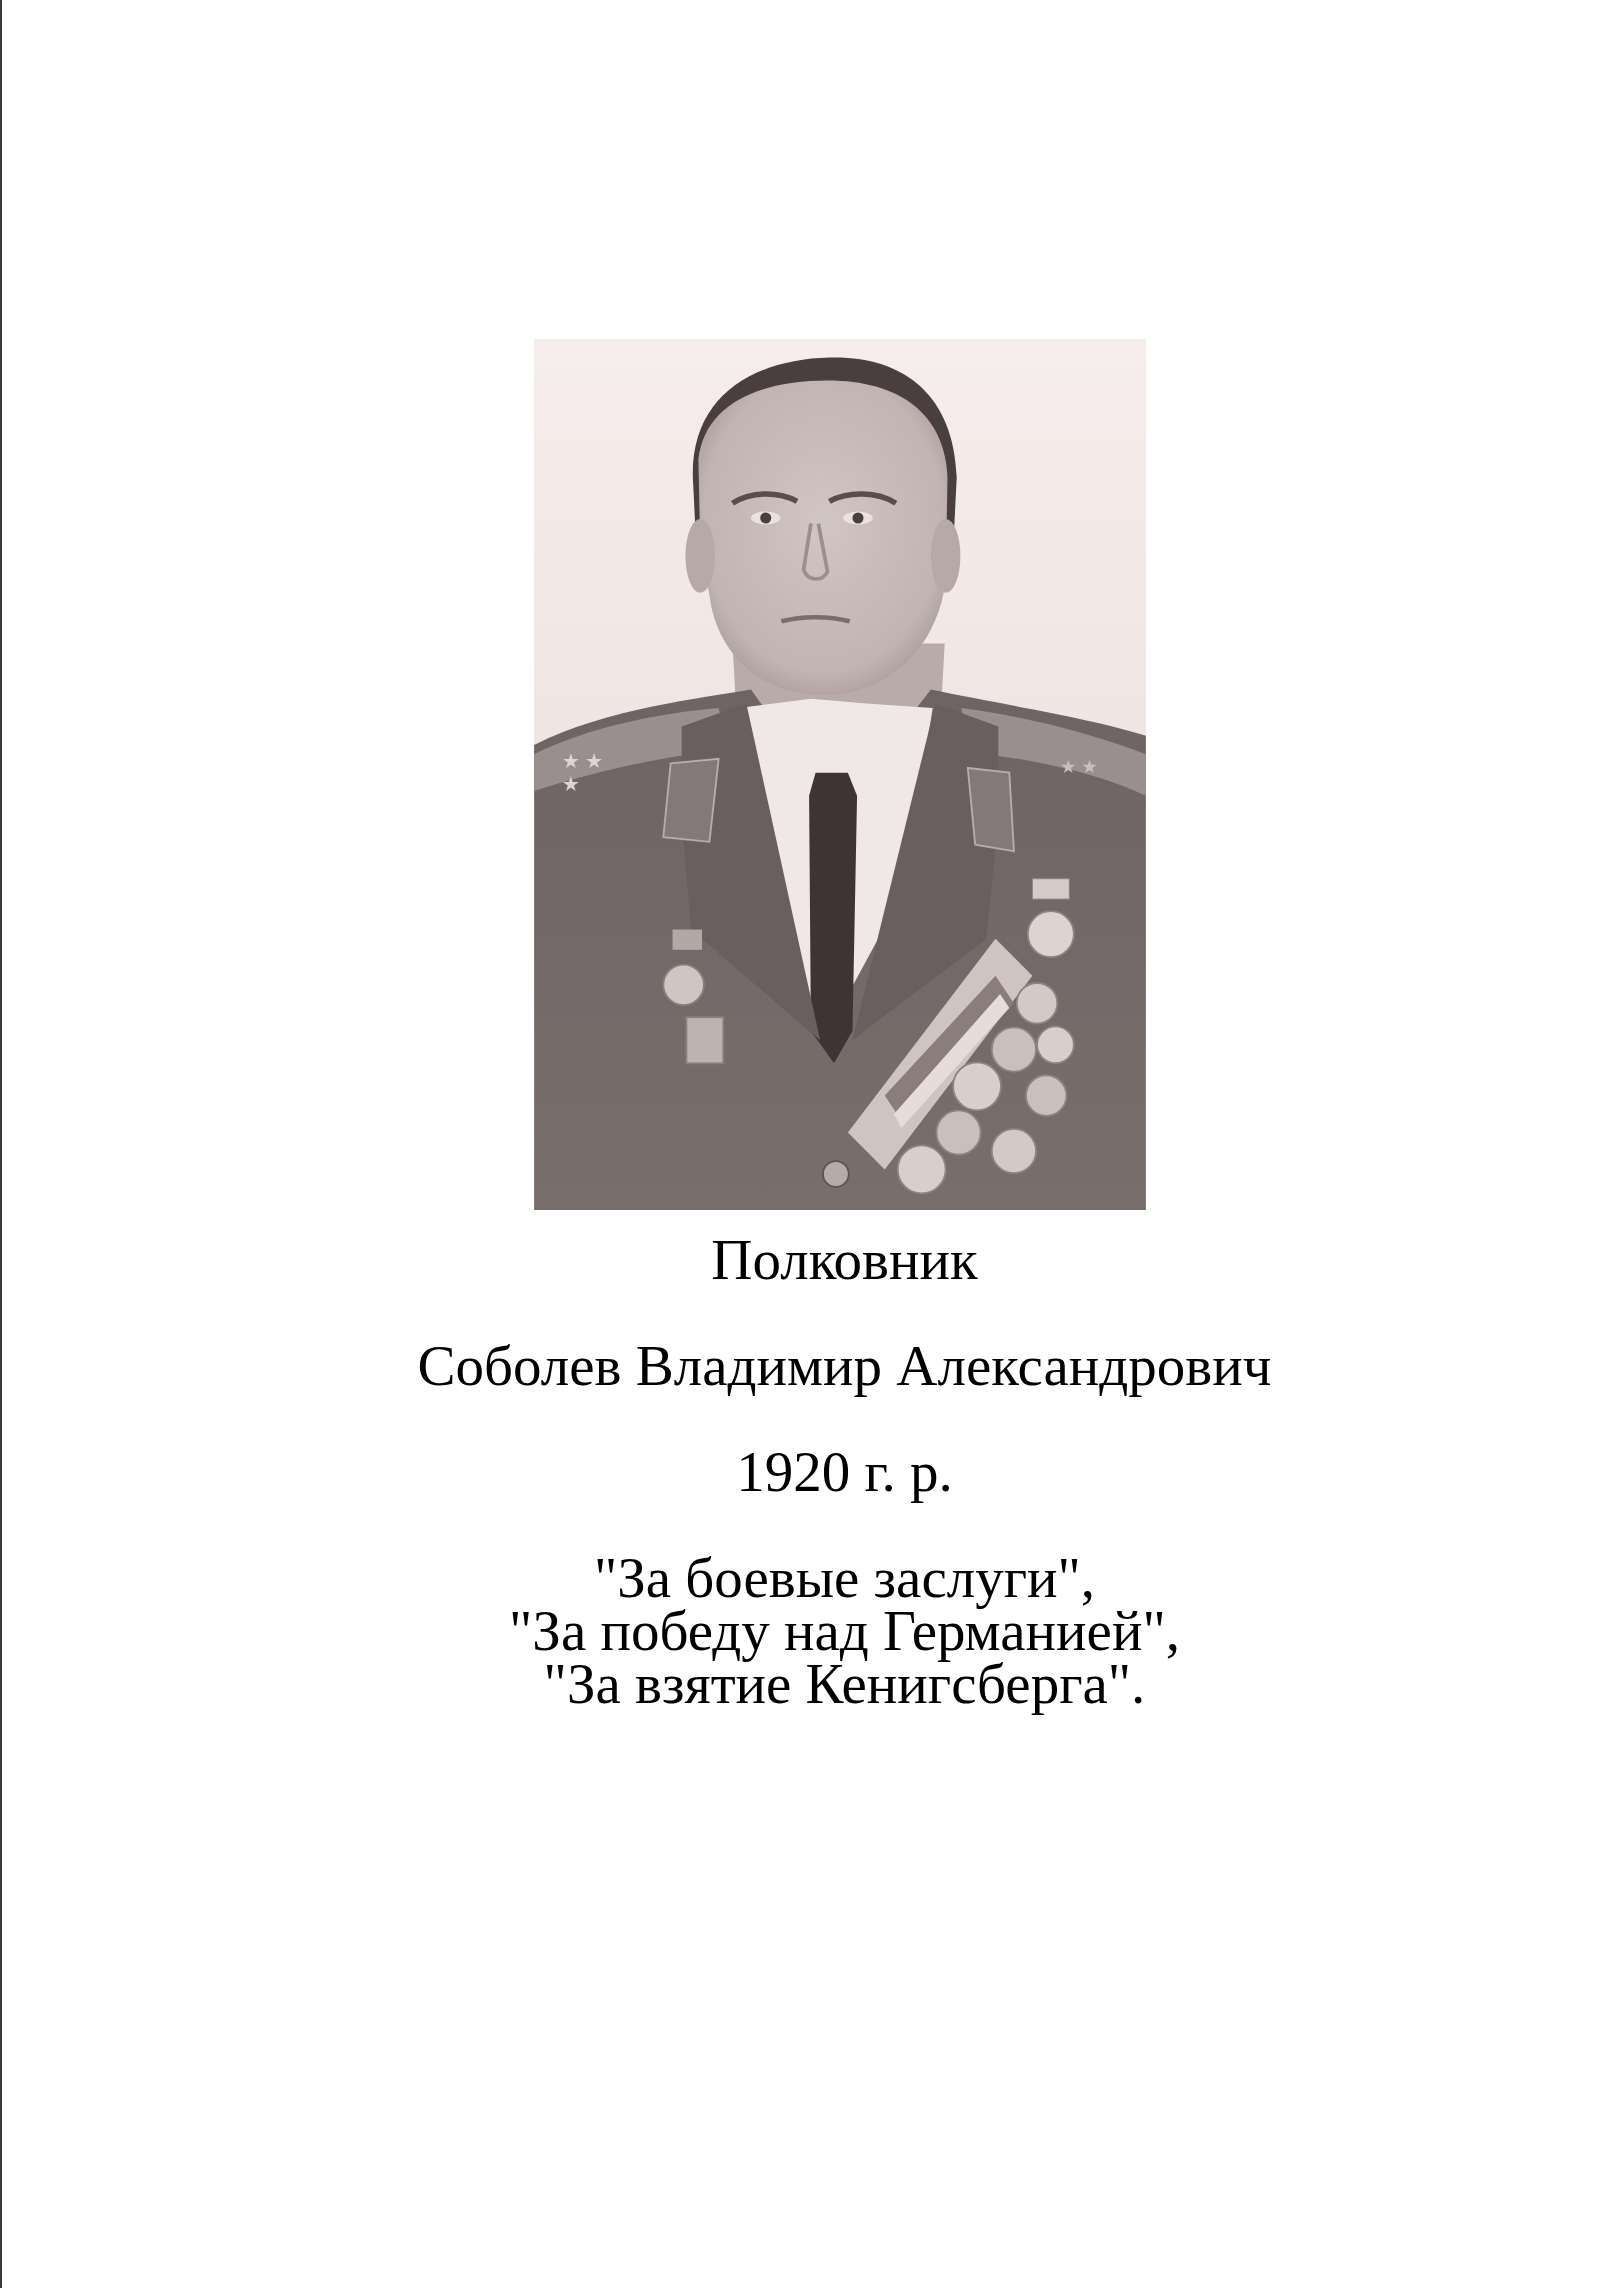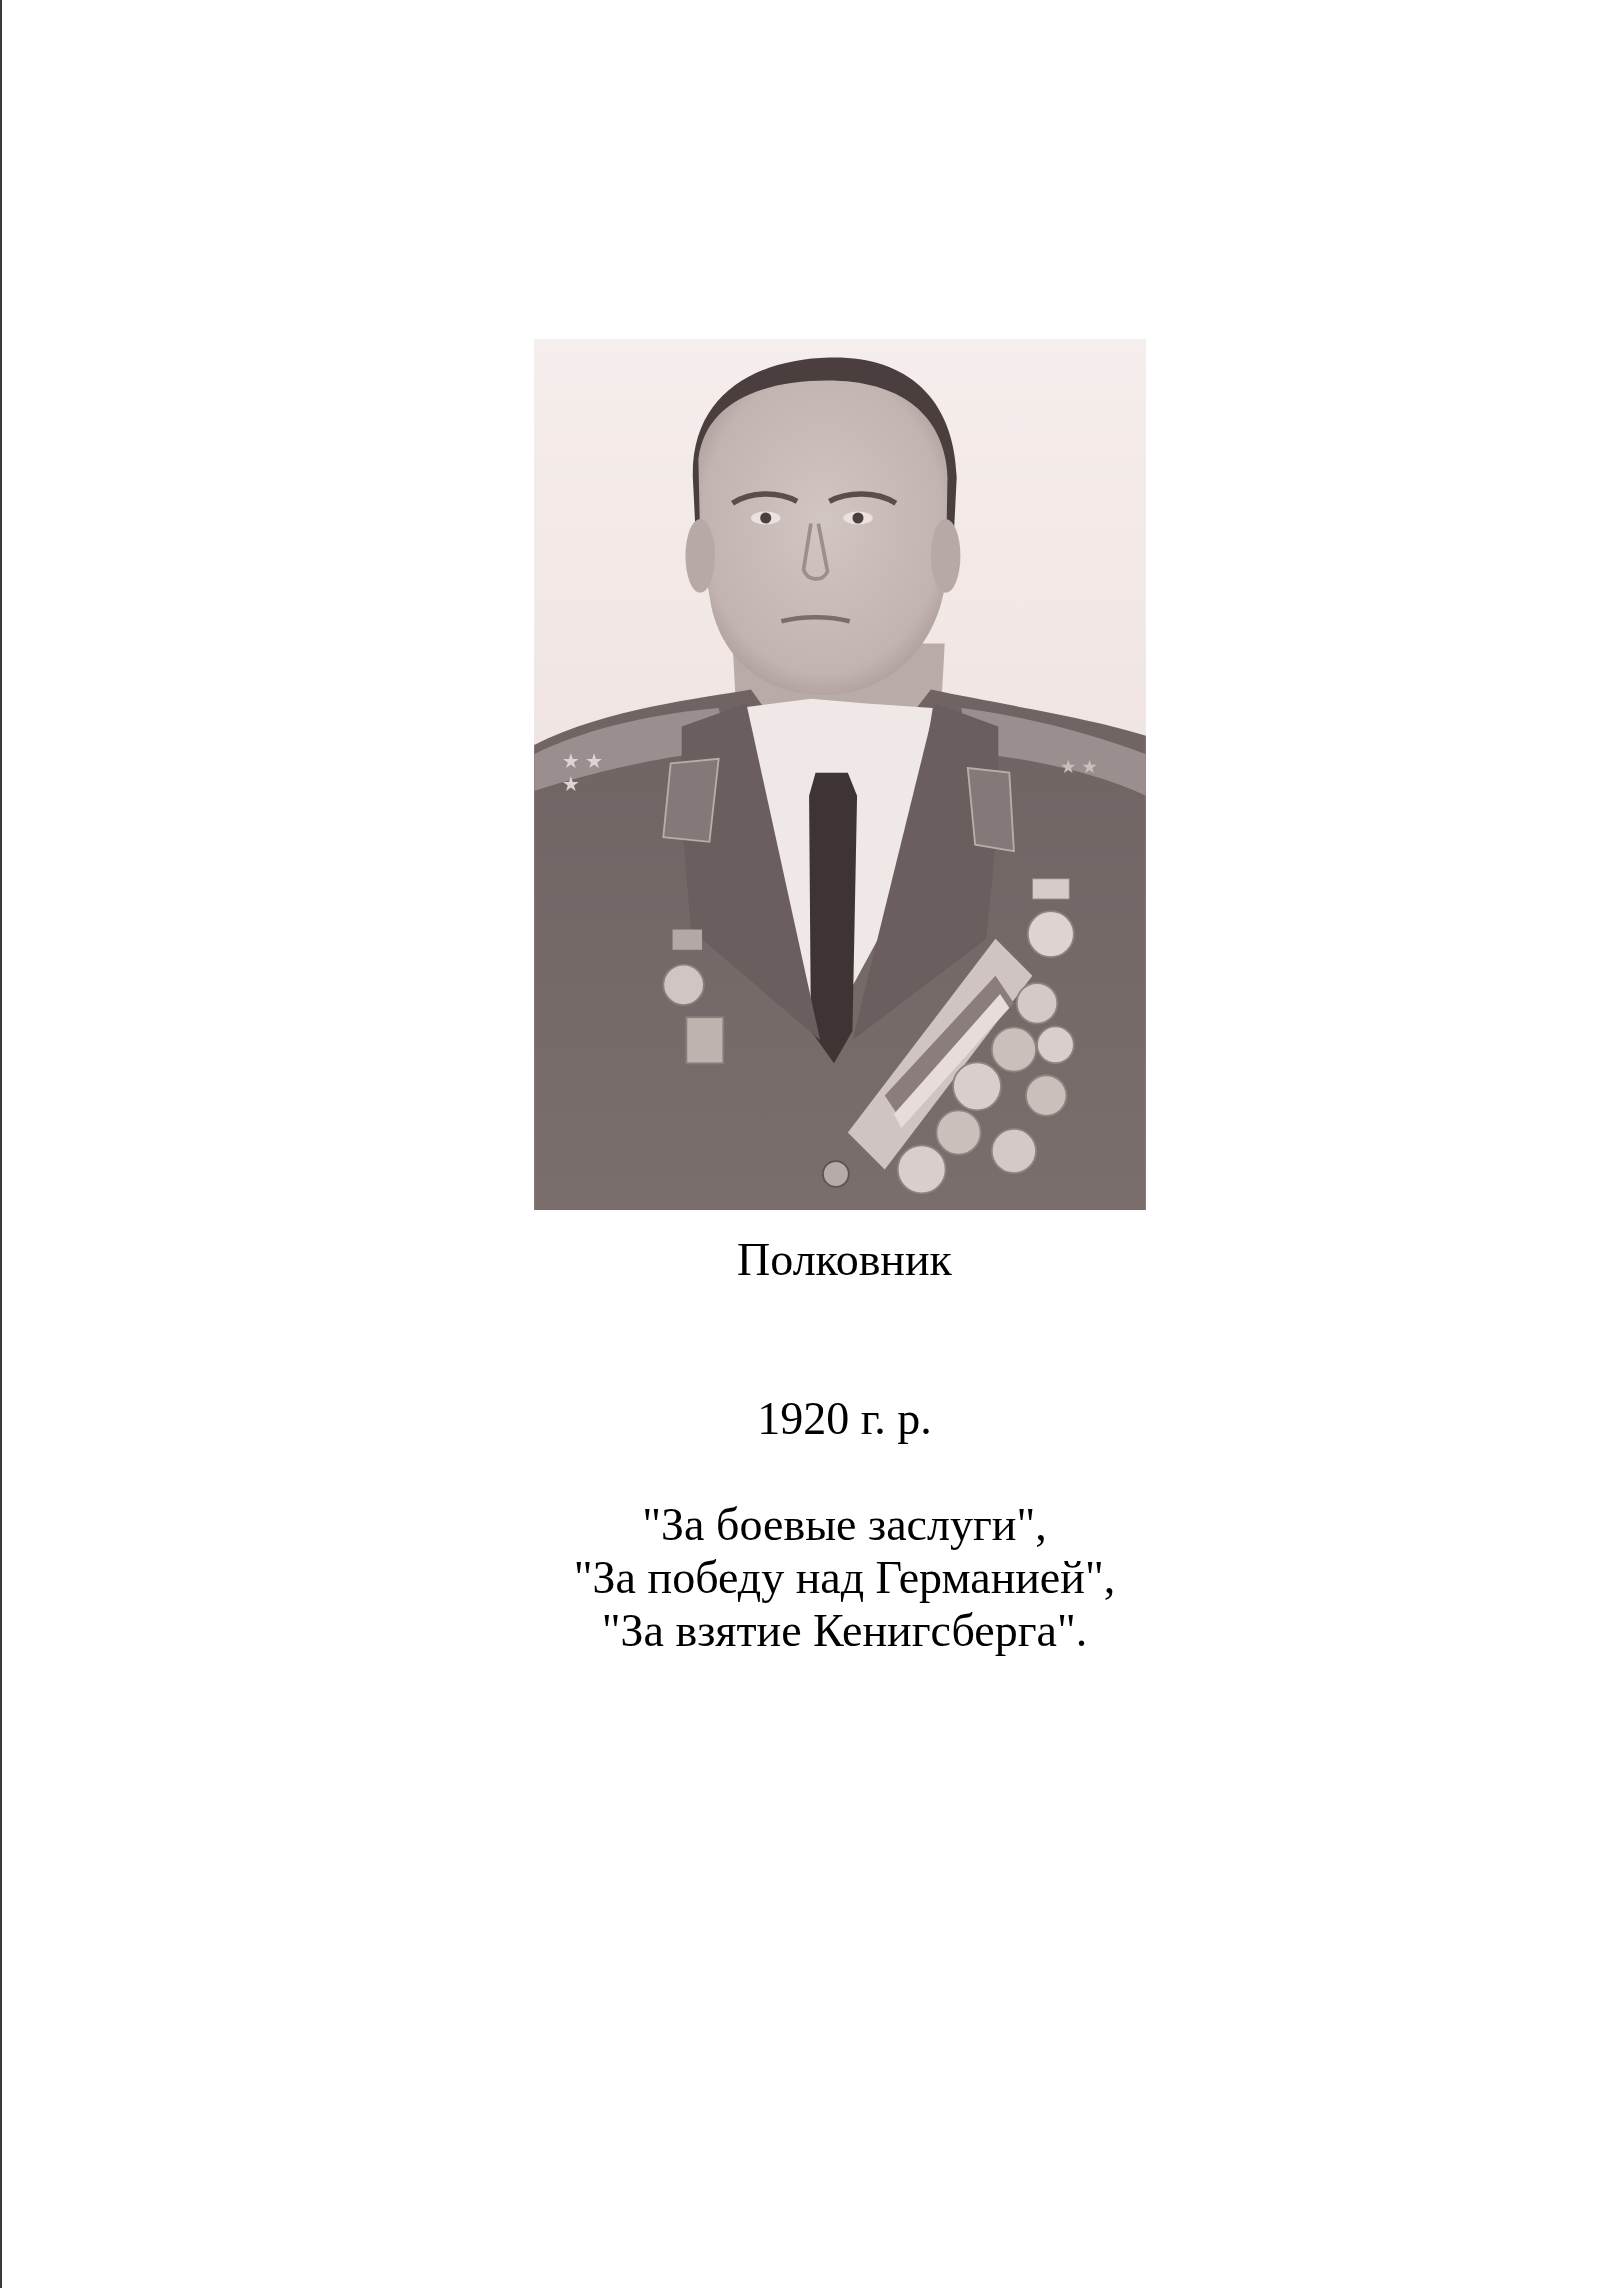--- a/index.html
+++ b/index.html
@@ -36,21 +36,21 @@
       display: block;
       width: 612px;
       height: 871px;
     }
     .caption {
       position: absolute;
       left: 383px;
       top: 1233px;
       width: 923px;
       text-align: center;
-      font-size: 46px;
+      font-size: 57px;
       line-height: 53px;
     }
     .caption .line {
       display: block;
       white-space: nowrap;
       height: 53px;
     }
     .caption .gap {
       display: block;
       height: 53px;
@@ -142,20 +142,21 @@
     <rect x="540" y="585" width="40" height="22" fill="#d5ccca" stroke="#8f8381" stroke-width="1"></rect>
     <circle cx="560" cy="645" r="25" fill="#ddd3d0" stroke="#8f8381" stroke-width="2"></circle>
 
     <circle cx="327" cy="905" r="14" fill="#b7abaa" stroke="#5e5353" stroke-width="2"></circle>
   </svg>
 </div>
 
 <div class="caption">
   <span class="line">Полковник</span>
   <span class="gap"></span>
+  <span class="line">Соболев Владимир Александрович</span>
   <span class="gap"></span>
   <span class="line">1920 г. р.</span>
   <span class="gap"></span>
   <span class="line">"За боевые заслуги",</span>
   <span class="line">"За победу над Германией",</span>
   <span class="line">"За взятие Кенигсберга".</span>
 </div>
 
 
 </body></html>

